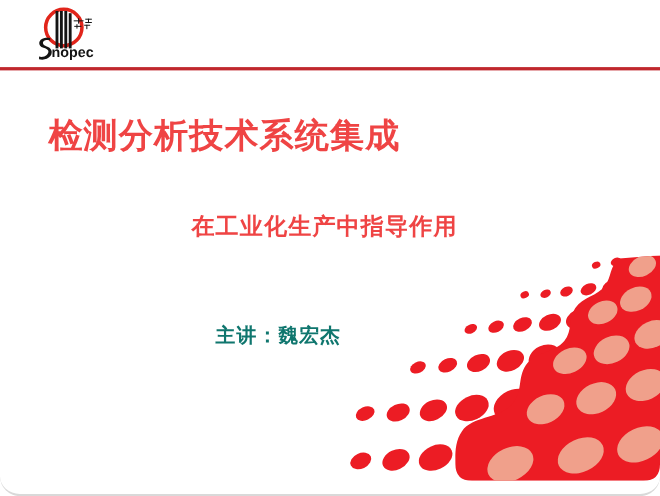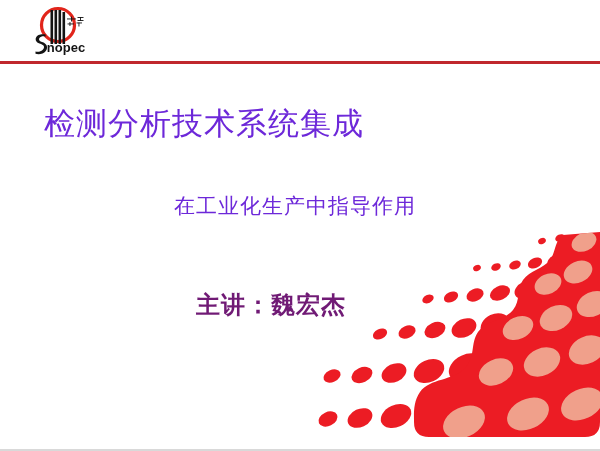--- a/index.html
+++ b/index.html
@@ -11,20 +11,21 @@
     font-family: "Liberation Serif", "DejaVu Serif", serif;
   }
   #slide {
     position: relative;
     width: 600px;
     height: 451px;
     background: #ffffff;
     overflow: hidden;
     border-bottom: 2px solid #d9d9d9;
     box-sizing: border-box;
+    border-radius: 18px;
   }
 
   
   #logo {
     position: absolute;
     left: 28px;
     top: 6px;
     width: 72px;
     height: 50px;
   }
@@ -35,46 +36,46 @@
     left: 0;
     top: 61px;
     width: 600px;
     height: 3px;
     background: #c0272d;
   }
 
   
   .title-line {
     position: absolute;
-    color: #6d28d9;
+    color: #ef4444;
     font-family: "Liberation Serif", "DejaVu Serif", serif;
-    font-weight: 400;
+    font-weight: 700;
     letter-spacing: 1px;
     white-space: nowrap;
     text-align: center;
   }
   #title-line-1 {
     left: 44px;
     top: 104px;
     font-size: 31px;
     line-height: 40px;
   }
   #title-line-2 {
     left: 174px;
     top: 186px;
     font-size: 21px;
     line-height: 40px;
   }
   #presenter {
     position: absolute;
     left: 196px;
     top: 293px;
-    font-size: 24px;
+    font-size: 18px;
     line-height: 24px;
-    color: #701a75;
+    color: #0f766e;
     font-family: "Liberation Serif", "DejaVu Serif", serif;
     font-weight: 700;
     letter-spacing: 1px;
     white-space: nowrap;
   }
 
   
   #decor {
     position: absolute;
     right: 0;

